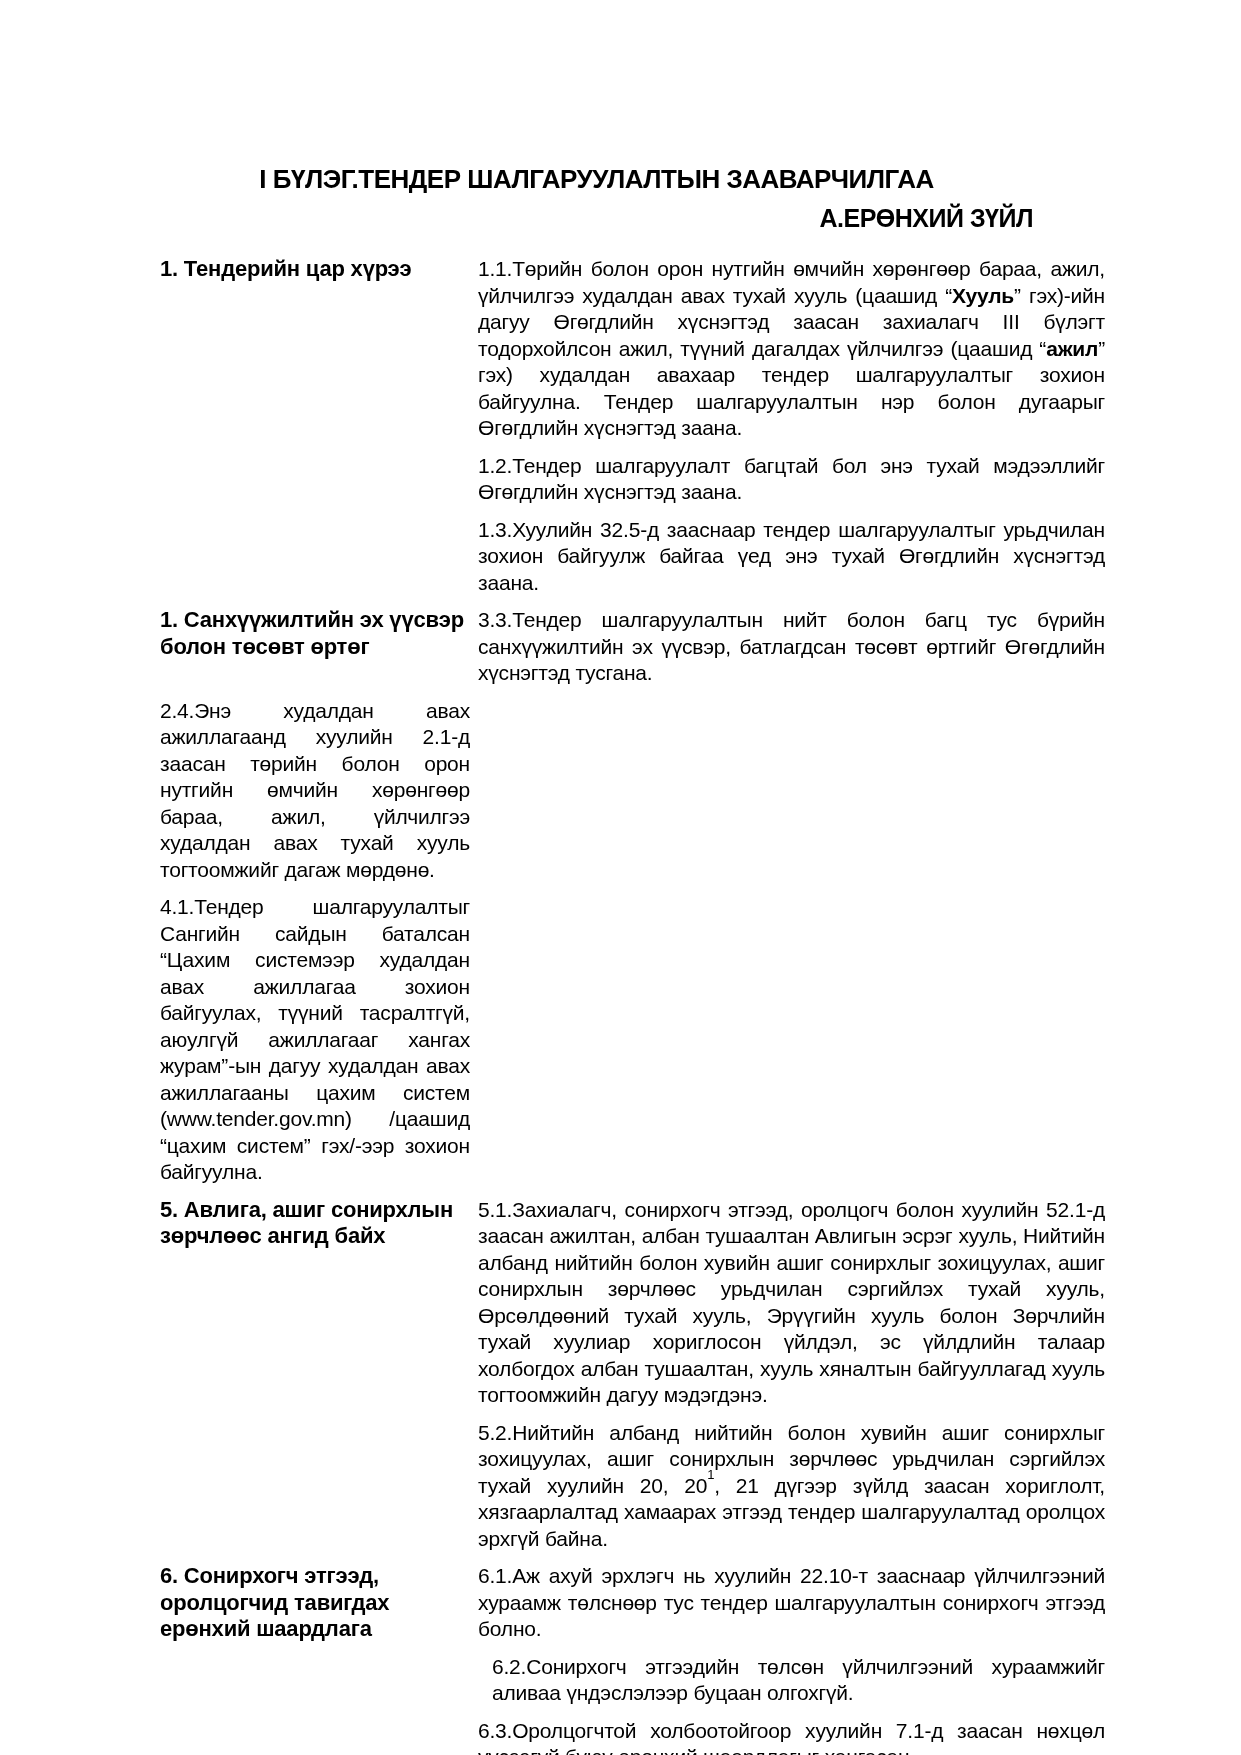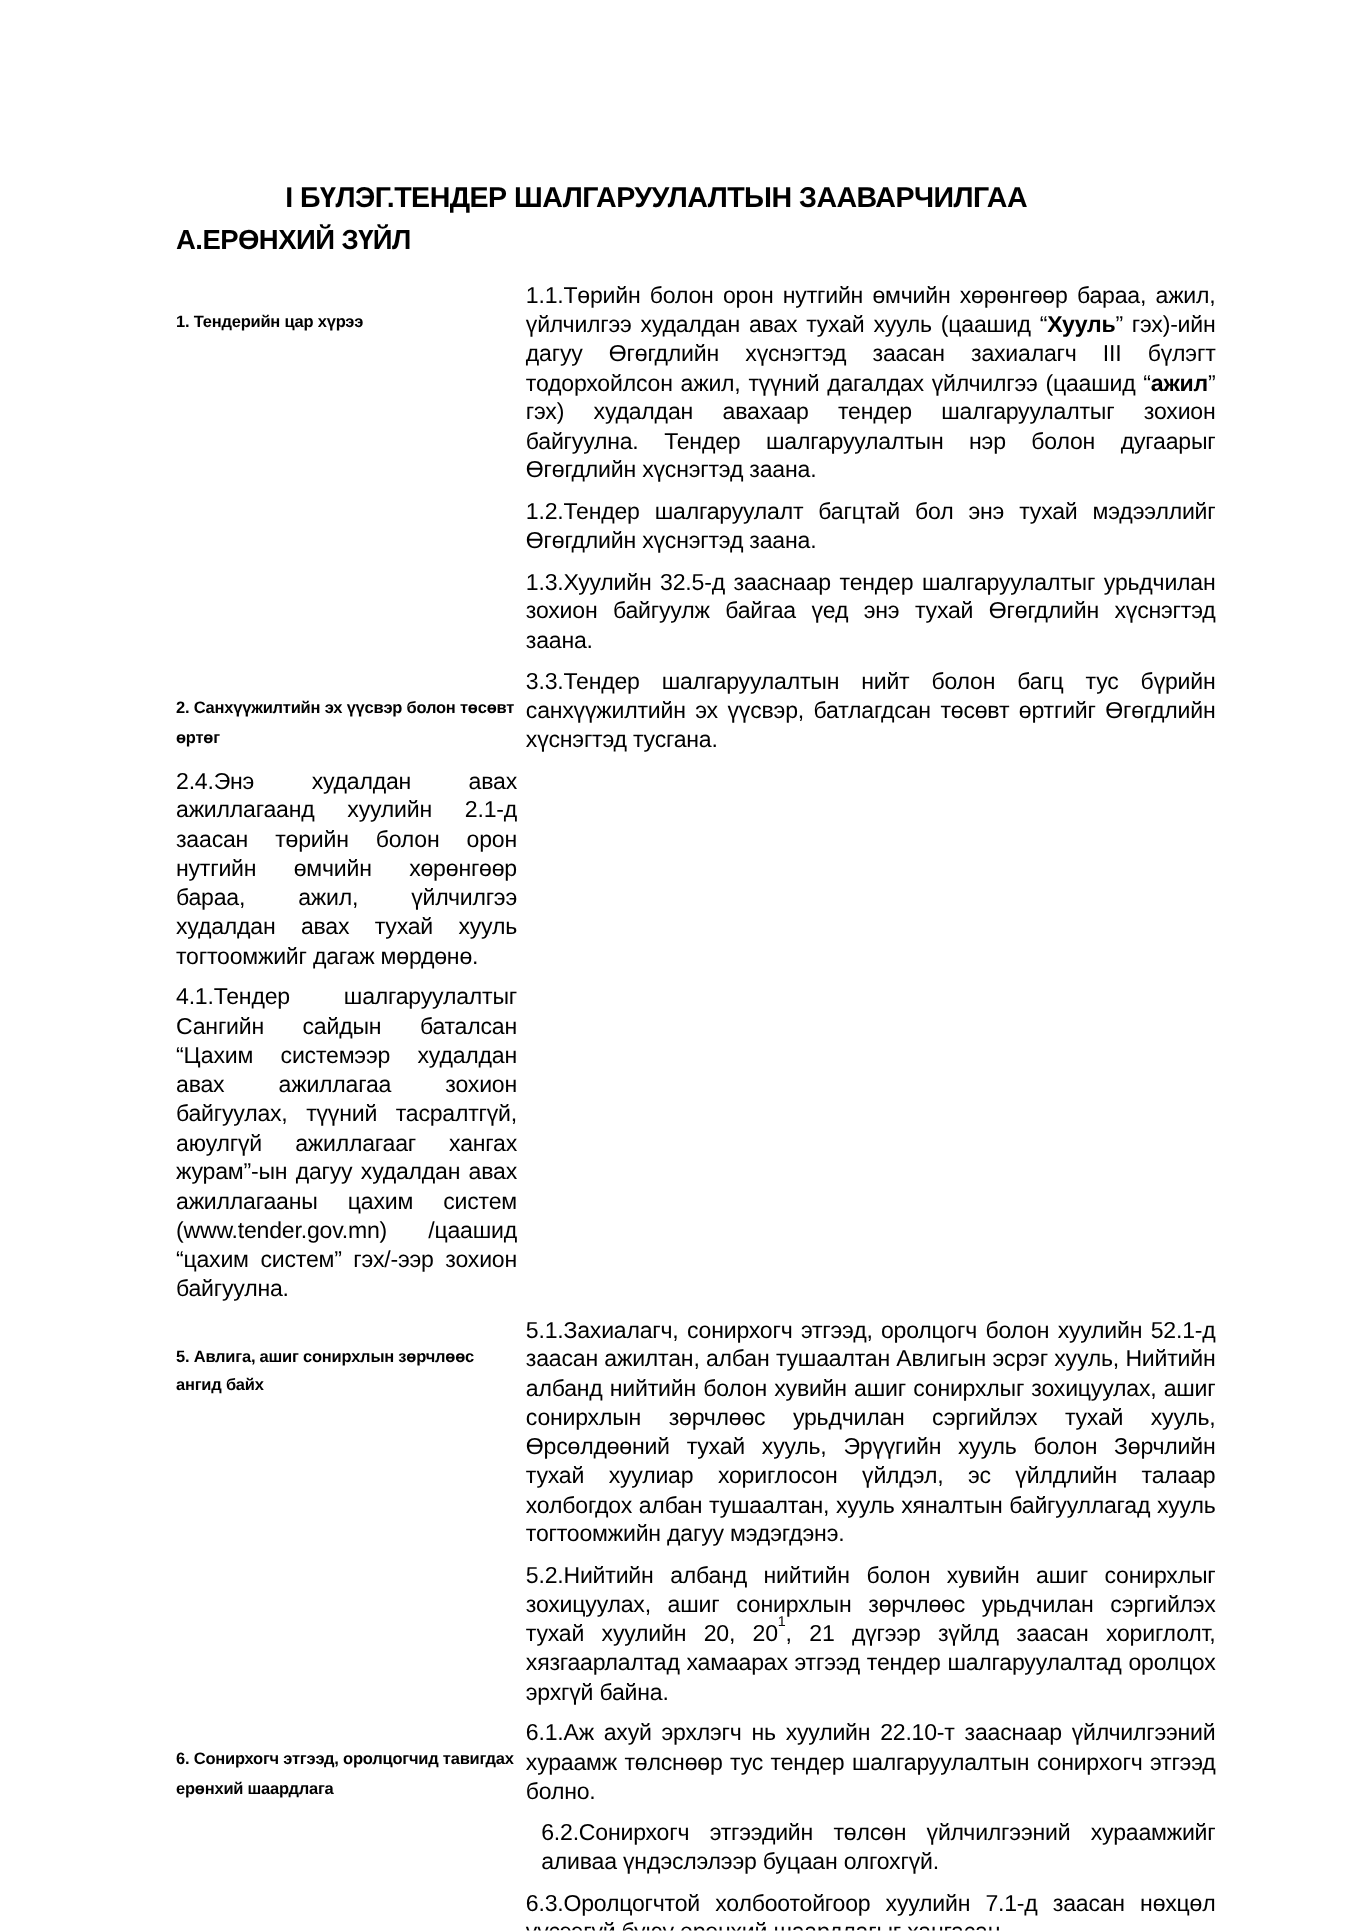--- a/index.html
+++ b/index.html
@@ -26,42 +26,41 @@
     font-weight: bold;
     font-size: 26px;
     line-height: 34px;
     letter-spacing: -0.5px;
     margin: 0;
   }
   .doc-subtitle {
     width: 945px;
     box-sizing: border-box;
     padding-right: 72px;
-    text-align: left;
+    text-align: right;
     font-weight: bold;
     font-size: 25px;
     line-height: 32px;
     letter-spacing: -0.5px;
     margin: 6px 0 0 0;
   }
   .doc-rows {
     margin-top: 22px;
     width: 945px;
   }
   .row {
     display: grid;
     grid-template-columns: 310px 627px;
     column-gap: 8px;
   }
   .heading {
     font-weight: bold;
-    font-size: 15px;
+    font-size: 22px;
     line-height: 26.5px;
     letter-spacing: -0.2px;
-    margin-top: 24px;
   }
   .paras { }
   .para {
     margin: 0 0 11px 0;
     font-size: 21px;
     line-height: 26.5px;
     letter-spacing: -0.2px;
     text-align: justify;
   }
   .para.indent { padding-left: 14px; }
@@ -77,21 +76,21 @@
   <div class="doc-rows">
       <div class="row">
         <div class="heading">1. Тендерийн цар хүрээ</div>
         <div class="paras">
           <p class="para"><span>1.1.Төрийн болон орон нутгийн өмчийн хөрөнгөөр бараа, ажил, үйлчилгээ худалдан авах тухай хууль (цаашид “</span><b>Хууль</b><span>” гэх)-ийн дагуу Өгөгдлийн хүснэгтэд заасан захиалагч III бүлэгт тодорхойлсон ажил, түүний дагалдах үйлчилгээ (цаашид “</span><b>ажил</b><span>” гэх) худалдан авахаар тендер шалгаруулалтыг зохион байгуулна. Тендер шалгаруулалтын нэр болон дугаарыг Өгөгдлийн хүснэгтэд заана.</span></p>
           <p class="para"><span>1.2.Тендер шалгаруулалт багцтай бол энэ тухай мэдээллийг Өгөгдлийн хүснэгтэд заана.</span></p>
           <p class="para"><span>1.3.Хуулийн 32.5-д зааснаар тендер шалгаруулалтыг урьдчилан зохион байгуулж байгаа үед энэ тухай Өгөгдлийн хүснэгтэд заана.</span></p>
         </div>
       </div>
       <div class="row">
-        <div class="heading">2. Санхүүжилтийн эх үүсвэр болон төсөвт өртөг</div>
+        <div class="heading">1. Санхүүжилтийн эх үүсвэр болон төсөвт өртөг</div>
         <div class="paras">
           <p class="para"><span>3.3.Тендер шалгаруулалтын нийт болон багц тус бүрийн санхүүжилтийн эх үүсвэр, батлагдсан төсөвт өртгийг Өгөгдлийн хүснэгтэд тусгана.</span></p>
         </div>
       </div>
       <div class="row">
         <div class="paras">
           <p class="para"><span>2.4.Энэ худалдан авах ажиллагаанд хуулийн 2.1-д заасан төрийн болон орон нутгийн өмчийн хөрөнгөөр бараа, ажил, үйлчилгээ худалдан авах тухай хууль тогтоомжийг дагаж мөрдөнө.</span></p>
         </div>
       </div>
       <div class="row">

